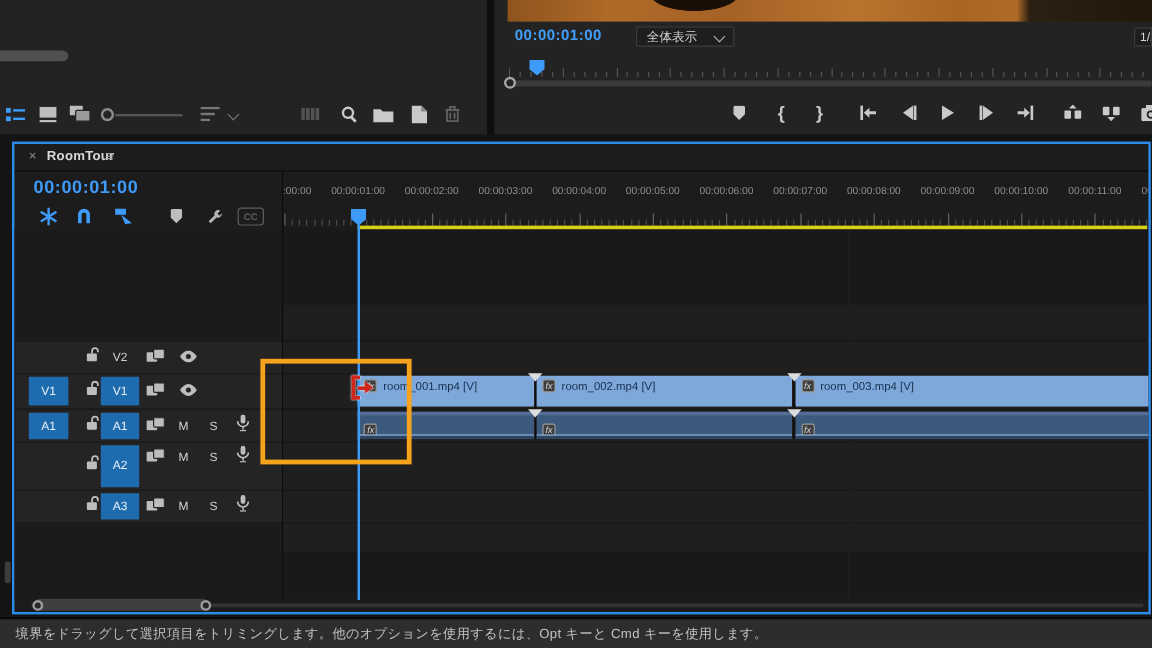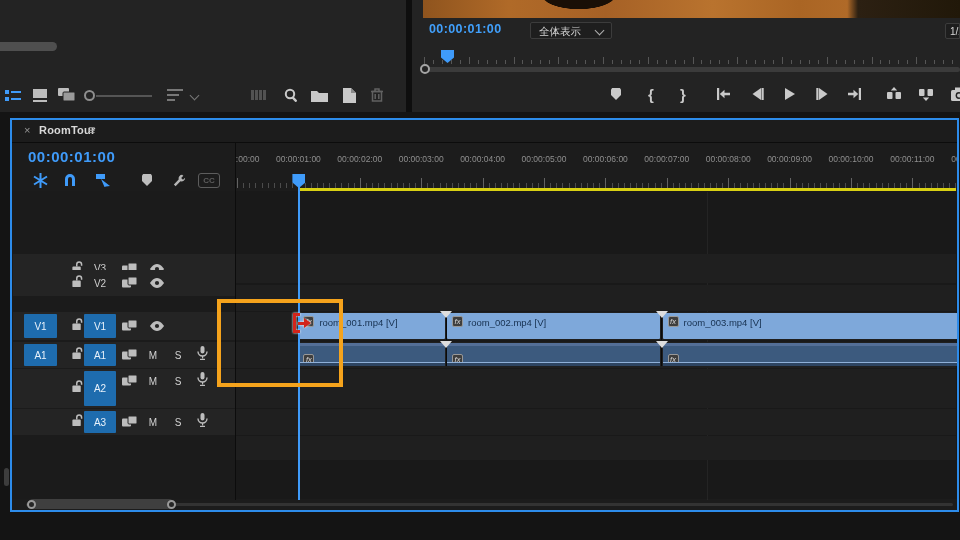--- a/index.html
+++ b/index.html
@@ -533,37 +533,22 @@
           <div class="tick minor" style="left: 682.54px;"></div>
           <div class="tick minor" style="left: 688.68px;"></div>
           <div class="tick minor" style="left: 694.82px;"></div>
           <div class="tick minor" style="left: 700.96px;"></div>
           <div class="tick minor" style="left: 707.1px;"></div>
           <div class="tick minor" style="left: 713.24px;"></div>
           <div class="tick minor" style="left: 719.38px;"></div>
         </div>
       <div id="render-bar" class="abs" style="left: 286.4px; right: 1px; background: rgb(216, 208, 19);"></div>
 
-      <div class="hrow" style="top:134px;height:29px;">
-        <div class="lock"><svg width="13" height="13" viewBox="0 0 14 14">
-              <path d="M6.2 6V3.8a2.6 2.6 0 0 1 5.2 0V5" fill="none" stroke="#bdbdbd" stroke-width="1.6"></path>
-              <rect x="1.5" y="6" width="9" height="7" rx="1" fill="#bdbdbd"></rect>
-            </svg></div>
-        <div class="tlabel">V3</div>
-        <div class="syncic"><svg width="15" height="11" viewBox="0 0 15 11">
-              <rect x="0" y="2.5" width="9" height="8" rx="1" fill="#bdbdbd"></rect>
-              <rect x="6" y="0" width="9" height="8" rx="1" fill="#bdbdbd" stroke="#242424"></rect>
-            </svg></div>
-        <div class="eyeic"><svg width="16" height="10" viewBox="0 0 16 10">
-              <path d="M8 0C4 0 1 5 1 5s3 5 7 5 7-5 7-5-3-5-7-5z" fill="#bdbdbd"></path>
-              <circle cx="8" cy="5" r="2.1" fill="#242424"></circle>
-            </svg></div>
-      </div>
-
-      <div class="hrow" style="top:150px;height:26px;">
+
+      <div class="hrow" style="top:165px;height:26px;">
         <div class="lock"><svg width="13" height="13" viewBox="0 0 14 14">
               <path d="M6.2 6V3.8a2.6 2.6 0 0 1 5.2 0V5" fill="none" stroke="#bdbdbd" stroke-width="1.6"></path>
               <rect x="1.5" y="6" width="9" height="7" rx="1" fill="#bdbdbd"></rect>
             </svg></div>
         <div class="tlabel">V2</div>
         <div class="syncic"><svg width="15" height="11" viewBox="0 0 15 11">
               <rect x="0" y="2.5" width="9" height="8" rx="1" fill="#bdbdbd"></rect>
               <rect x="6" y="0" width="9" height="8" rx="1" fill="#bdbdbd" stroke="#242424"></rect>
             </svg></div>
         <div class="eyeic"><svg width="16" height="10" viewBox="0 0 16 10">
@@ -694,20 +679,23 @@
 
       <div id="tl-hscroll-track" class="abs"></div>
       <div id="tl-hscroll-thumb" class="abs"></div>
       <div class="scroll-knob" style="left:15px;"></div>
       <div class="scroll-knob" style="left:155px;"></div>
     </div>
   </div>
 
   <div id="vscroll-pill" class="abs"></div>
 
+  <div id="status-bar" class="abs">
+    <div id="status-text">境界をドラッグして選択項目をトリミングします。他のオプションを使用するには、Opt キーと Cmd キーを使用します。</div>
+  </div>
 
   <div id="orange-annotation" class="abs"></div>
   <div id="trim-cursor" class="abs">
     <span class="vbar"></span>
     <span class="arm" style="top:0;"></span>
     <span class="arm" style="top:17px;"></span>
     <span class="stem"></span>
     <span class="head"></span>
   </div>
 </div>

